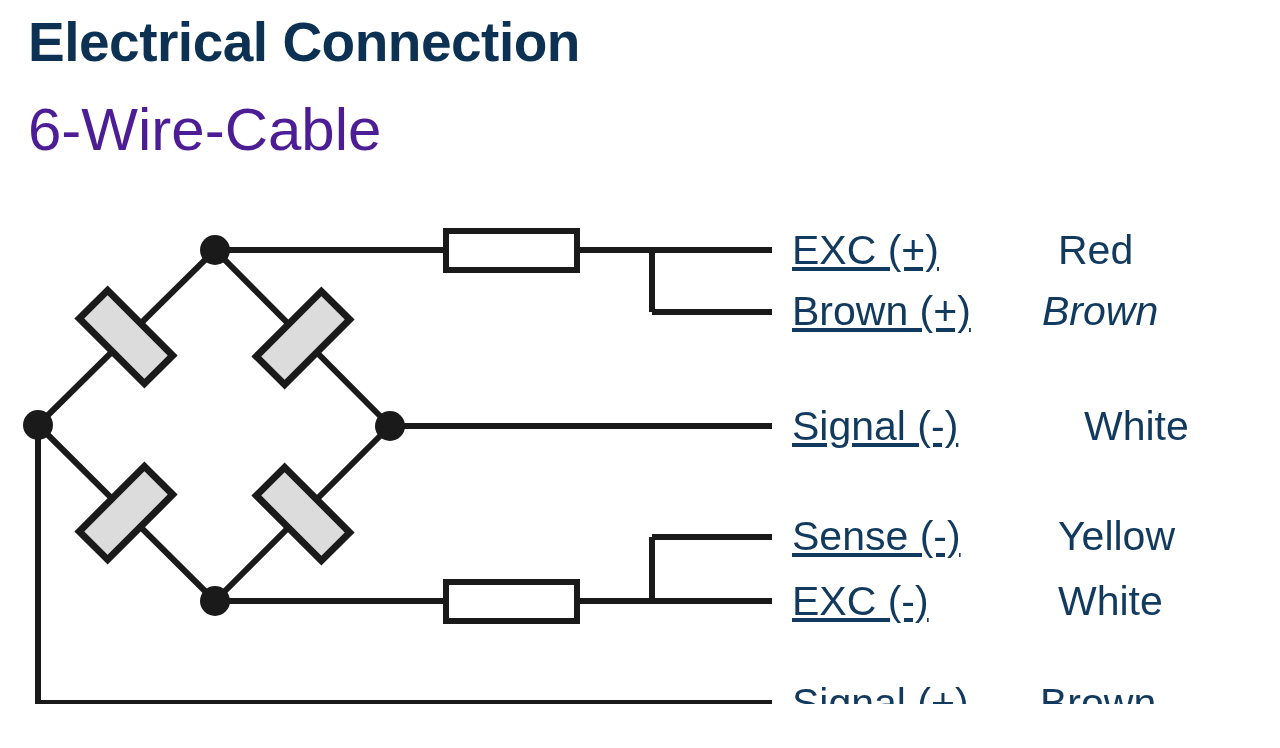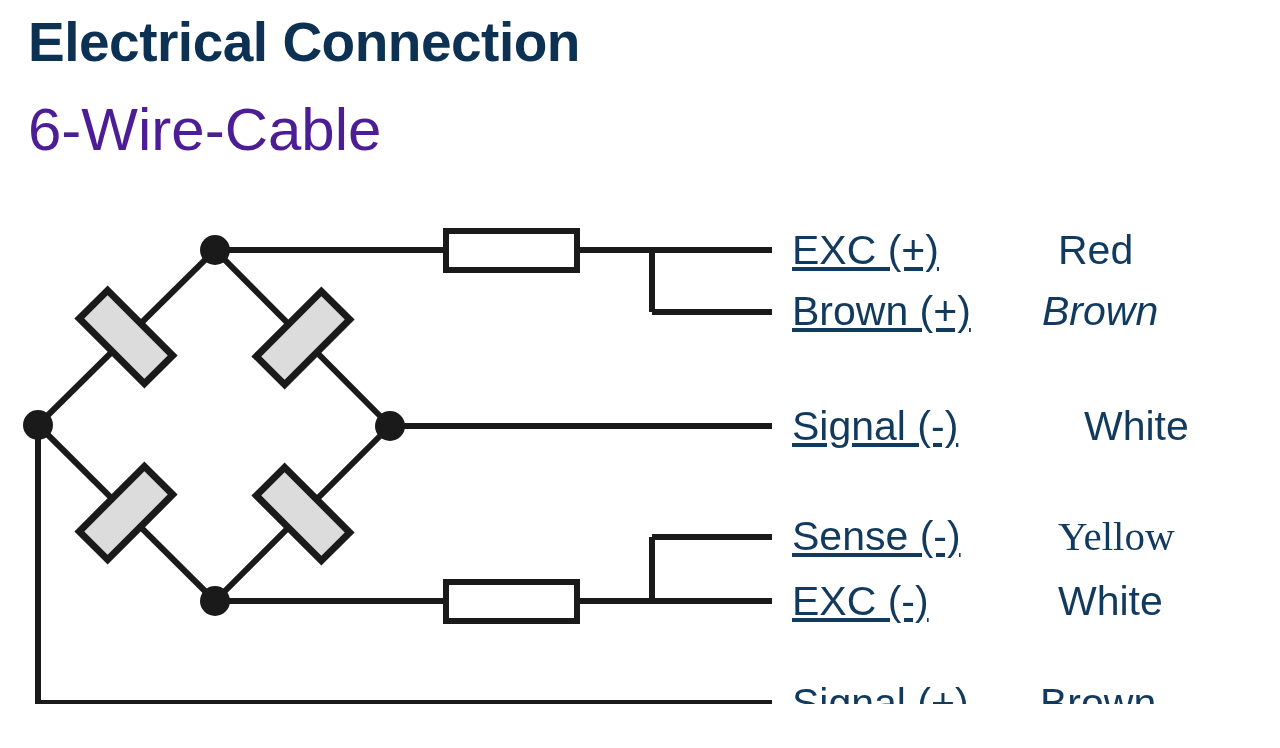--- a/index.html
+++ b/index.html
@@ -130,21 +130,21 @@
     <span class="wire-color" style="left:250px;font-style:italic;">Brown</span>
   </div>
 
   <div class="wire-label" style="left:792px; top:406px;">
     <span class="wire-fn">Signal (-)</span>
     <span class="wire-color" style="left:260px;margin-left:32px;">White</span>
   </div>
 
   <div class="wire-label" style="left:792px; top:516px;">
     <span class="wire-fn">Sense (-)</span>
-    <span class="wire-color" style="left:266px;font-family:Liberation Serif, serif;">Yellow</span>
+    <span class="wire-color" style="left:266px;">Yellow</span>
   </div>
 
   <div class="wire-label" style="left:792px; top:581px;">
     <span class="wire-fn">EXC (-)</span>
     <span class="wire-color" style="left:266px;">White</span>
   </div>
 
   <div class="wire-label" style="left:792px; top:683px;">
     <span class="wire-fn">Signal (+)</span>
     <span class="wire-color" style="left:248px;">Brown</span>

